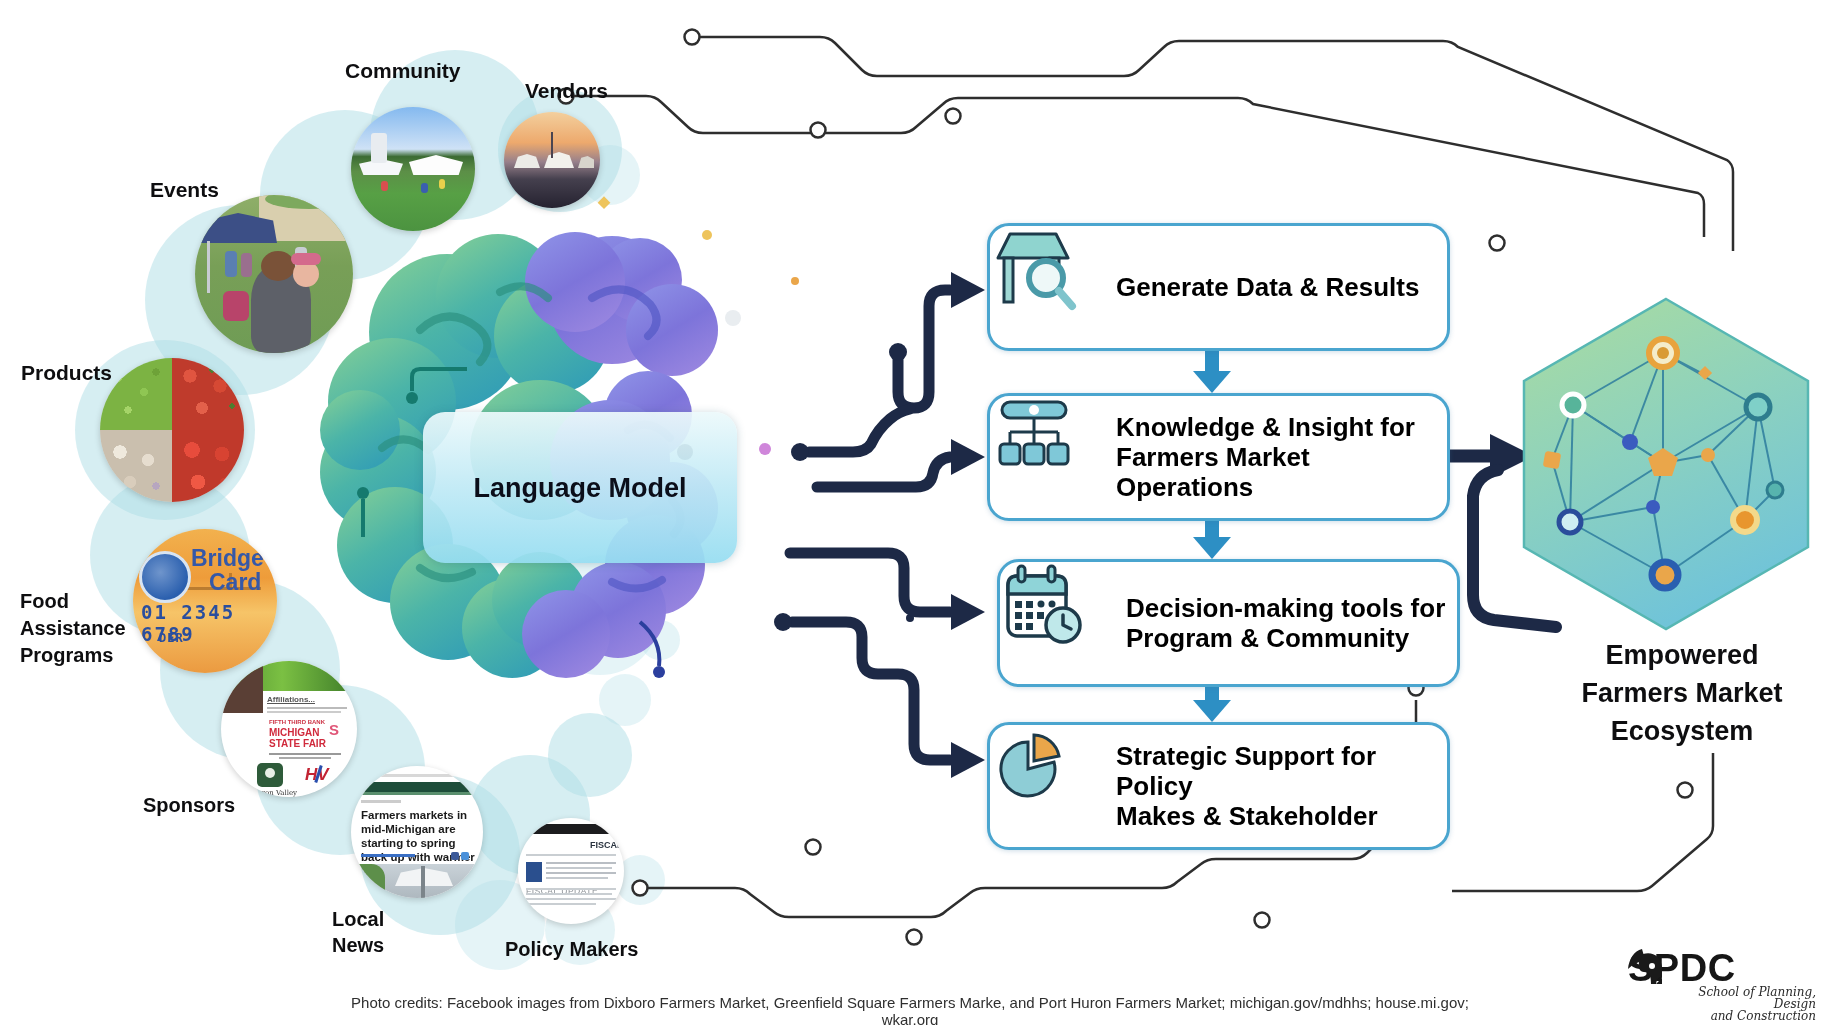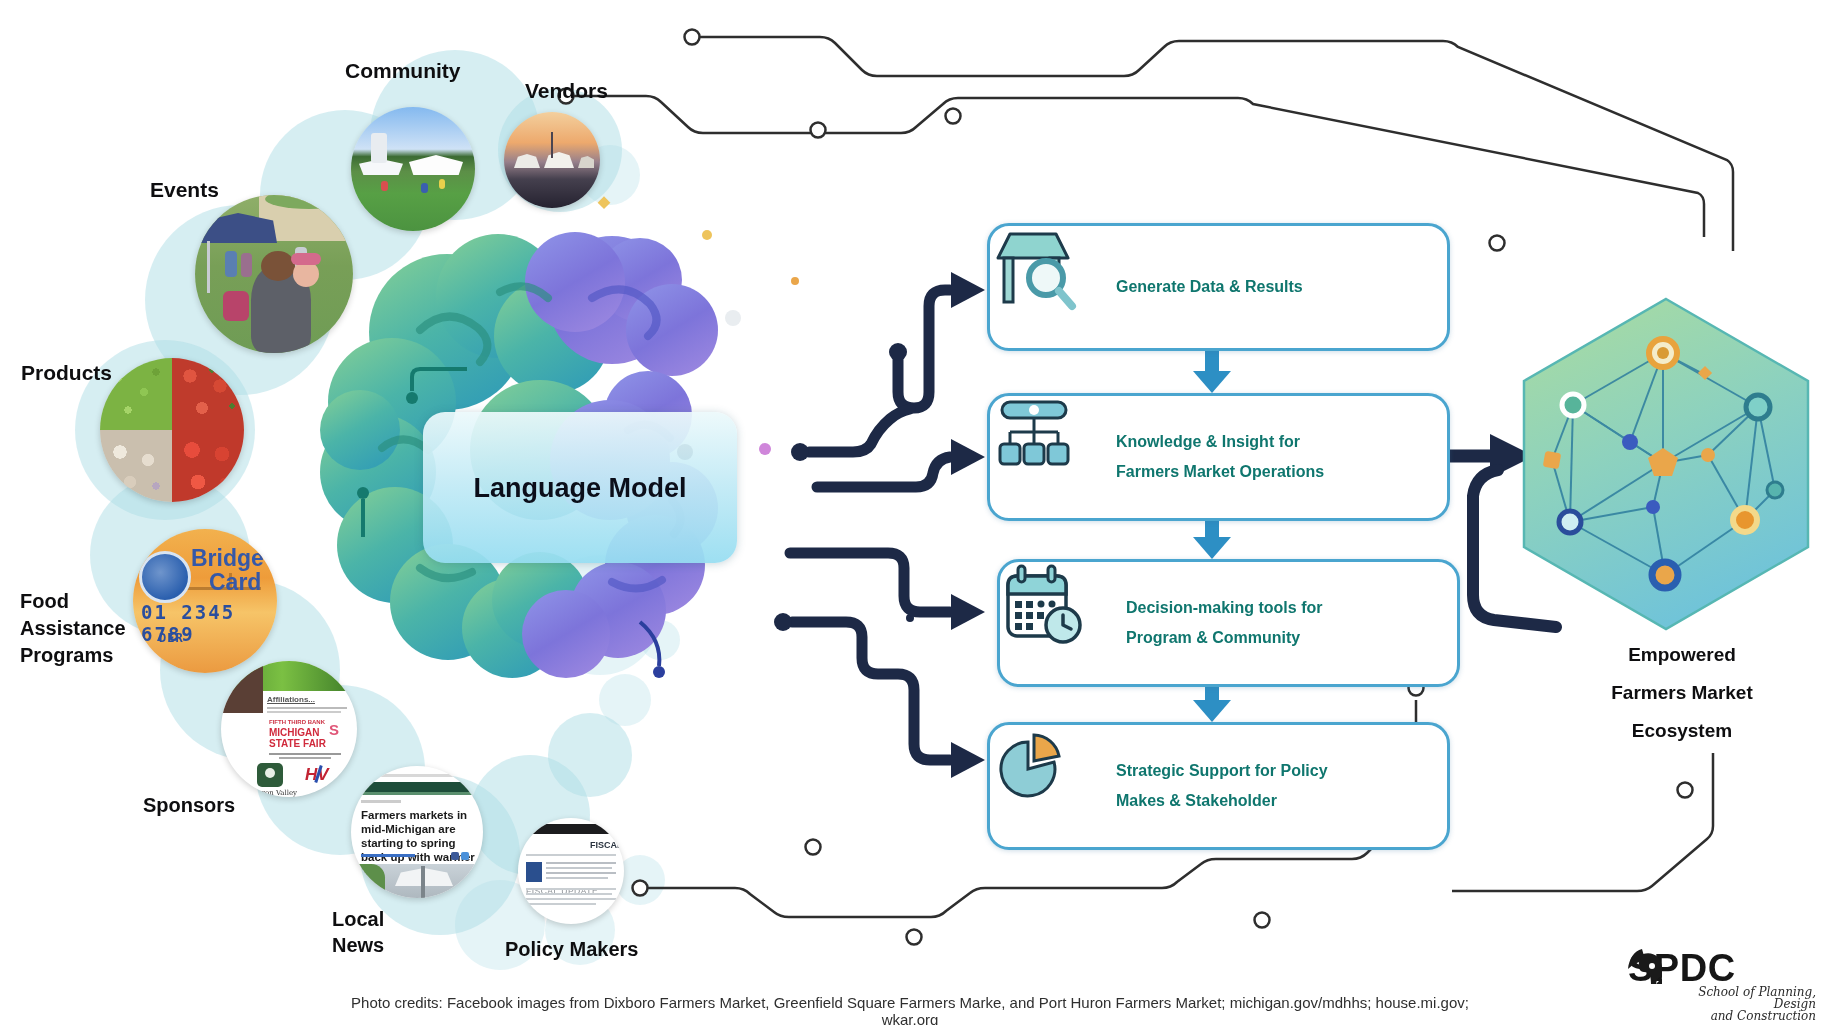--- a/index.html
+++ b/index.html
@@ -18,24 +18,24 @@
   
   #title-box{position:absolute;left:423px;top:412px;width:314px;height:151px;border-radius:22px;
     background:linear-gradient(180deg,rgba(236,249,251,.93) 0%,rgba(196,235,246,.93) 45%,rgba(150,221,241,.93) 100%);
     box-shadow:0 1px 8px rgba(40,90,110,.25);display:flex;flex-direction:column;justify-content:center;
     text-align:center;z-index:5;}
   #title-box div{font-weight:700;font-size:27px;line-height:36px;color:#0b0e1a;}
   
   .obox{position:absolute;left:987px;width:457px;height:122px;background:#fff;border:3px solid #4aa5cf;
     border-radius:22px;box-shadow:0 1px 5px rgba(60,120,160,.25);display:flex;align-items:center;z-index:4;}
   .oicon{width:96px;height:92px;margin-left:16px;flex:0 0 auto;display:flex;align-items:center;justify-content:center;}
-  .otext{font-weight:700;font-size:16px;line-height:30px;color:#0f766e;margin-left:14px;}
+  .otext{font-weight:700;font-size:26px;line-height:30px;color:#000000;margin-left:14px;}
   
   #eco-label{position:absolute;left:1570px;top:636px;width:224px;text-align:center;z-index:5;}
-  #eco-label div{font-weight:700;font-size:19px;line-height:38px;color:#0e0e10;}
+  #eco-label div{font-weight:700;font-size:27px;line-height:38px;color:#0e0e10;}
   
   #credits{position:absolute;left:330px;top:994px;width:1160px;text-align:center;font-size:15px;color:#2f2f2f;z-index:6;}
   #spdc{position:absolute;left:1628px;top:948px;width:190px;z-index:6;}
   #spdc .row{display:flex;align-items:flex-start;}
   #spdc .acronym{font-size:38px;font-weight:900;letter-spacing:.5px;color:#161616;line-height:40px;}
   #spdc .sub{font-family:"DejaVu Serif",serif;font-style:italic;font-size:12px;line-height:12px;
              color:#2a2a2a;text-align:right;width:152px;margin-left:36px;margin-top:-2px;}
   svg{position:absolute;left:0;top:0;z-index:2;}
   #bubbles{z-index:1;}
   .photo{z-index:3;}

